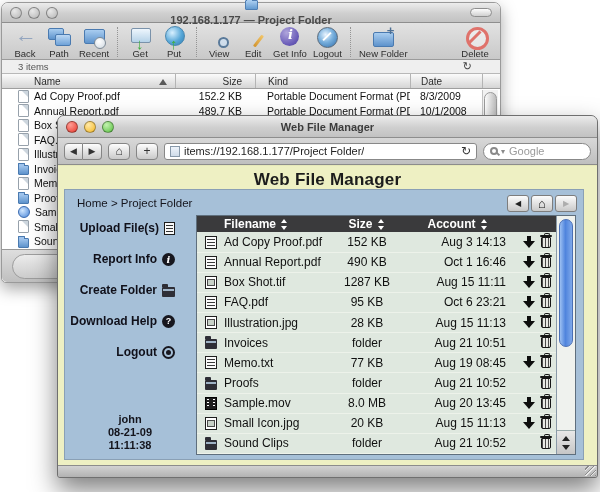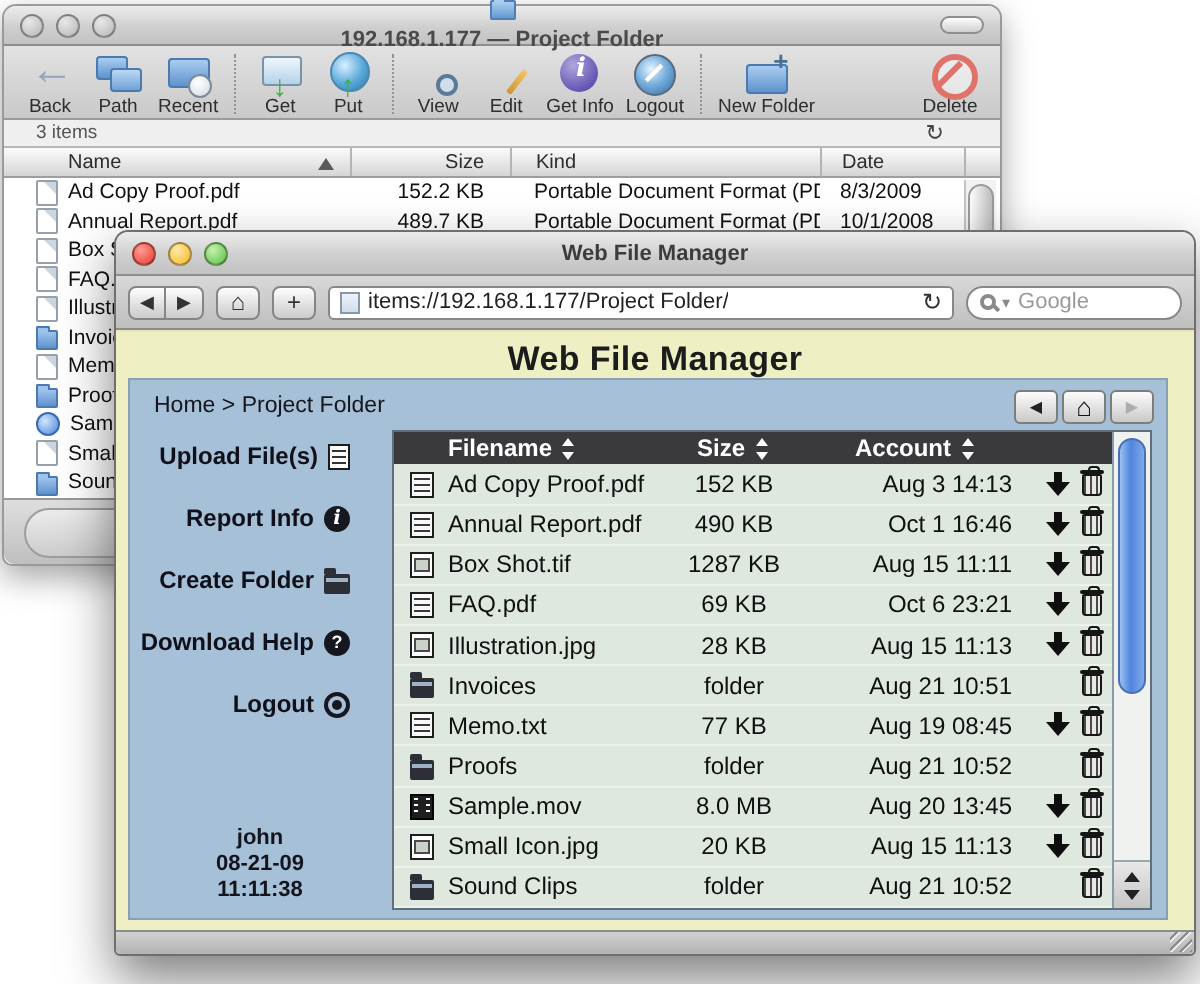--- a/index.html
+++ b/index.html
@@ -561,21 +561,21 @@
                 <span class="wsize">1287 KB</span>
                 <span class="wupd">Aug 15 11:11</span>
                 <span class="wact">
                   <span class="dl"></span>
                   <span class="trash"></span>
                 </span>
               </div>
                 <div class="wrow" data-dl="true">
                 <span class="w-icon" data-wicon="doc"></span>
                 <span class="wname">FAQ.pdf</span>
-                <span class="wsize">69 KB</span>
+                <span class="wsize">95 KB</span>
                 <span class="wupd">Oct 6 23:21</span>
                 <span class="wact">
                   <span class="dl"></span>
                   <span class="trash"></span>
                 </span>
               </div>
                 <div class="wrow" data-dl="true">
                 <span class="w-icon" data-wicon="img"></span>
                 <span class="wname">Illustration.jpg</span>
                 <span class="wsize">28 KB</span>

